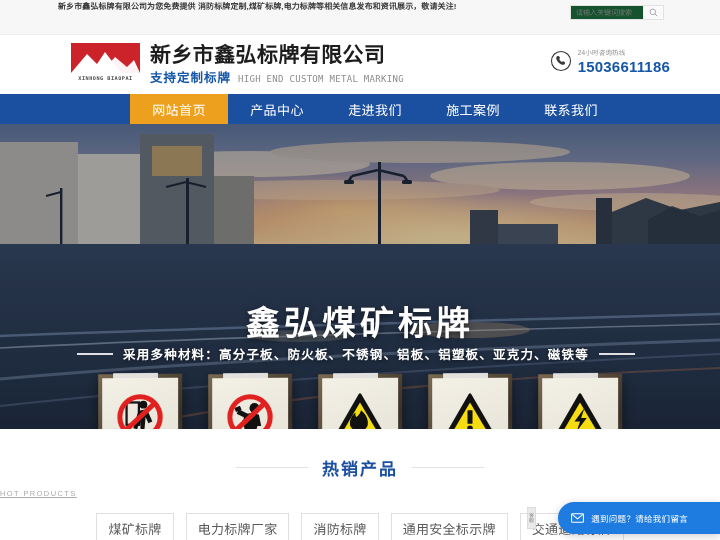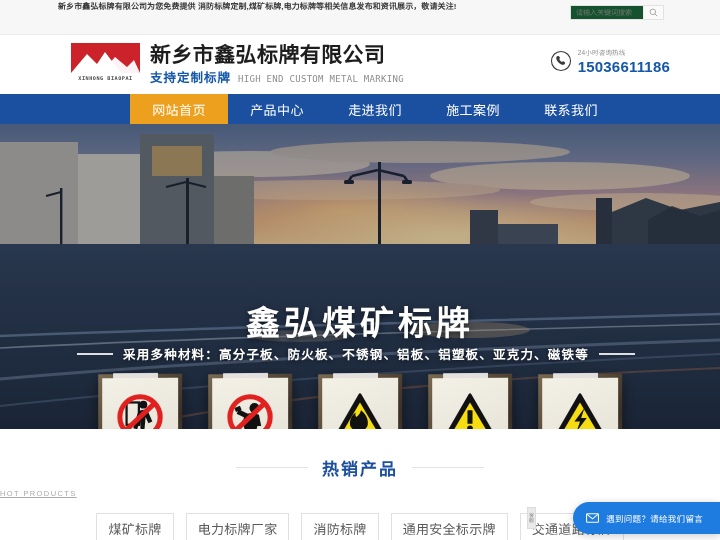--- a/index.html
+++ b/index.html
@@ -179,21 +179,21 @@
   .cat {
     border:1px solid #e0e0e0; background:#fff; color:#5a5a5a;
     font-size:13px; padding:5px 11px; cursor:pointer; letter-spacing:.3px;
     white-space:nowrap;
   }
 
   
   .chat {
     position:absolute; right:0; bottom:6px;
     background:#1e7ce0; color:#fff; display:flex; align-items:center;
-    gap:7px; padding:7px 17px 7px 13px; cursor:pointer;
+    gap:7px; padding:7px 32px 7px 13px; cursor:pointer;
     border-radius:16px 0 0 16px; box-shadow:0 2px 8px rgba(0,0,0,.2);
   }
   .chat-label { font-size:8.5px; letter-spacing:.3px; white-space:nowrap; }
   .chat-tab {
     position:absolute; right:184px; bottom:11px;
     width:9px; height:22px; background:#e9e9e9; border:1px solid #dcdcdc;
     display:flex; align-items:center; justify-content:center;
     font-size:5px; color:#888; writing-mode:vertical-rl; cursor:pointer;
   }
 </style>

